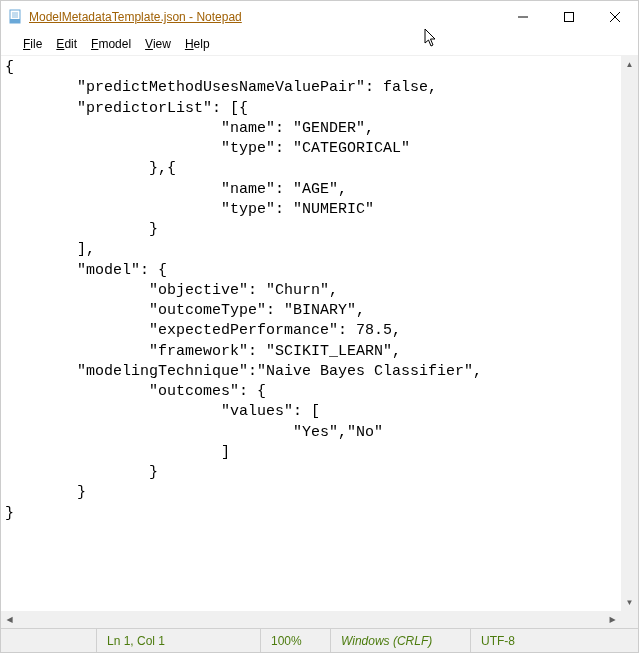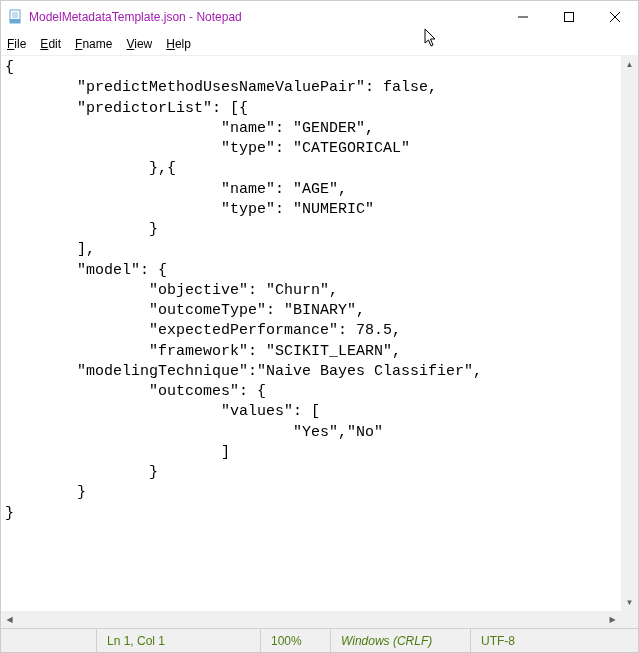--- a/index.html
+++ b/index.html
@@ -38,21 +38,22 @@
       height: 16px;
       margin-right: 6px;
       display: flex;
       align-items: center;
       justify-content: center;
     }
 
     .titlebar-title {
       flex: 1;
       font-size: 12px;
-      color: #a21caf;
+      color: #a16207;
+      text-decoration: underline;
     }
 
     .window-controls {
       display: flex;
       height: 100%;
     }
 
     .win-btn {
       width: 46px;
       height: 32px;
@@ -72,20 +73,21 @@
     }
 
     
     .menubar {
       display: flex;
       gap: 2px;
       padding: 2px 0;
       background: #ffffff;
       height: 22px;
       align-items: flex-start;
+      margin-left: 16px;
     }
 
     .menuitem {
       padding: 2px 6px;
       font-size: 12px;
       color: #000000;
       cursor: pointer;
     }
 
     .menuitem .underline {
@@ -230,21 +232,21 @@
             <line x1="0" y1="0" x2="10" y2="10"></line>
             <line x1="10" y1="0" x2="0" y2="10"></line>
           </svg>
       </div>
     </div>
   </div>
 
   <div class="menubar">
     <div class="menuitem"><span class="underline">F</span><span>ile</span></div>
     <div class="menuitem"><span class="underline">E</span><span>dit</span></div>
-    <div class="menuitem"><span class="underline">F</span><span>name</span></div>
+    <div class="menuitem"><span class="underline">F</span><span>model</span></div>
     <div class="menuitem"><span class="underline">V</span><span>iew</span></div>
     <div class="menuitem"><span class="underline">H</span><span>elp</span></div>
   </div>
 
   <div class="editor-container">
     <div class="editor" contenteditable="false" style="padding-right: 18px; padding-bottom: 18px;">{
         "predictMethodUsesNameValuePair": false,
         "predictorList": [{
                         "name": "GENDER",
                         "type": "CATEGORICAL"

